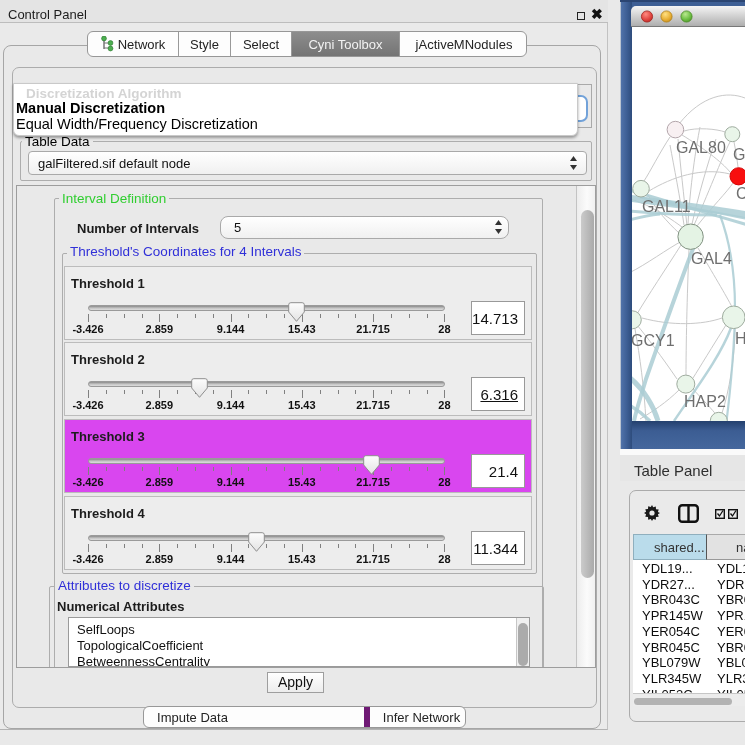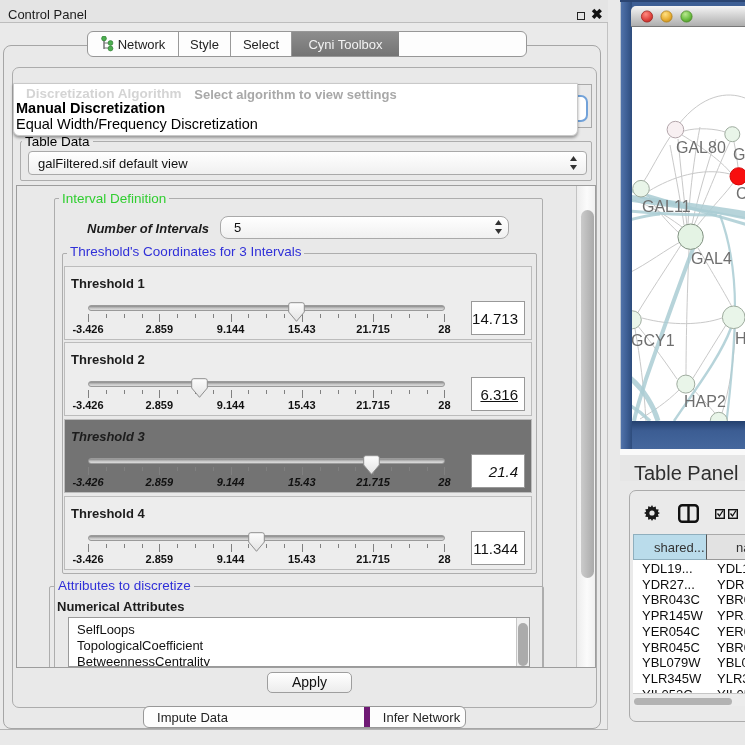--- a/index.html
+++ b/index.html
@@ -38,49 +38,50 @@
           <line x1="3" y1="7" x2="8" y2="7" stroke="#777" stroke-width="1.2"></line>
           <line x1="3" y1="12" x2="8" y2="12" stroke="#777" stroke-width="1.2"></line>
           <circle cx="3" cy="2.5" r="2.4" fill="#4caf50" stroke="#2e7d32" stroke-width=".7"></circle>
           <circle cx="9.5" cy="7" r="2.4" fill="#4caf50" stroke="#2e7d32" stroke-width=".7"></circle>
           <circle cx="9.5" cy="12.5" r="2.4" fill="#4caf50" stroke="#2e7d32" stroke-width=".7"></circle>
         </svg>
     Network</div>
   <div class="seg" style="left:91px;width:52px;border-right:1px solid #999;">Style</div>
   <div class="seg" style="left:143px;width:61px;border-right:1px solid #999;">Select</div>
   <div class="seg segd" style="left:204px;width:107px;">Cyni Toolbox</div>
+  <div class="seg" style="left:311px;width:129px;border-left:1px solid #999;">jActiveMNodules</div>
 </div>
 
 <div class="abs" style="left:570px;top:84px;width:22px;height:44px;border:1px solid #a9a9a9;border-left:none;"></div>
 <div class="abs" style="left:558px;top:95px;width:30px;height:27px;border:2px solid #72a2d9;border-radius:7px;background:#fff;"></div>
 
 <div class="abs grp" style="left:20px;top:141px;width:572px;height:40px;"></div>
 <div class="gl" style="left:22px;top:135px;">Table Data</div>
 <div class="combo" style="left:28px;top:151px;width:559px;height:24px;border-radius:4px;"></div>
-<div class="ctext" style="left:38px;top:156px;">galFiltered.sif default view</div>
+<div class="ctext" style="left:38px;top:156px;">galFiltered.sif default node</div>
 <svg class="arrows" style="left:569px;top:155px;" width="9" height="16" viewBox="0 0 9 16">
       <path d="M4.5 1 L8 6 L1 6 Z" fill="#333"></path>
       <path d="M4.5 15 L8 10 L1 10 Z" fill="#333"></path>
     </svg>
 
 <div class="abs" style="left:16px;top:185px;width:580px;height:483px;border:1px solid #9d9d9d;background:#e9e9e9;overflow:hidden;">
   <div class="abs" style="left:0;top:0;width:559px;height:482px;overflow:hidden;">
 
     <div class="abs grp" style="left:37px;top:12px;width:489px;height:500px;"></div>
     <div class="gl" style="left:42px;top:6px;color:#30ce30;">Interval Definition</div>
-    <div class="abs lbl b" style="left:70px;top:35px;font-style:italic;">Number of Intervals</div>
+    <div class="abs lbl b" style="left:60px;top:35px;">Number of Intervals</div>
     <div class="combo" style="left:203px;top:30px;width:289px;height:23px;border-radius:8px;"></div>
     <div class="ctext" style="left:217px;top:34px;">5</div>
     <svg class="arrows" style="left:477px;top:33px;" width="9" height="16" viewBox="0 0 9 16">
           <path d="M4.5 1 L8 6 L1 6 Z" fill="#333"></path>
           <path d="M4.5 15 L8 10 L1 10 Z" fill="#333"></path>
         </svg>
 
     <div class="abs grp" style="left:45px;top:67px;width:475px;height:321px;"></div>
-    <div class="gl" style="left:50px;top:59px;color:#3030d8;">Threshold's Coordinates for 3 Intervals</div>
+    <div class="gl" style="left:50px;top:59px;color:#3030d8;">Threshold's Coordinates for 4 Intervals</div>
 
     <svg width="0" height="0" style="position:absolute;">
           <defs>
             <linearGradient id="thg" x1="0" y1="0" x2="0" y2="1">
               <stop offset="0" stop-color="#fdfdfd"></stop>
               <stop offset="1" stop-color="#e3e3e3"></stop>
             </linearGradient>
           </defs>
         </svg>
         <div class="abs" style="left:47px;top:80px;width:468px;height:74px;background:#ededed;border:1px solid #bcbcbc;">
@@ -146,21 +147,21 @@
           <div class="tickl" style="left:94.3px;top:56px;">2.859</div>
           <div class="tickl" style="left:165.6px;top:56px;">9.144</div>
           <div class="tickl" style="left:236.8px;top:56px;">15.43</div>
           <div class="tickl" style="left:308.1px;top:56px;">21.715</div>
           <div class="tickl" style="left:379.4px;top:56px;">28</div>
       <svg class="abs" style="left:125.5px;top:35px;" width="17" height="20" viewBox="0 0 17 20">
             <path d="M2.8 0.7 L14.2 0.7 Q16.3 0.7 16.3 2.8 L16.3 10 L8.5 19.3 L0.7 10 L0.7 2.8 Q0.7 0.7 2.8 0.7 Z" fill="url(#thg)" stroke="#8e8e8e" stroke-width="1"></path>
           </svg>
       <div class="vbox" style="left:406px;top:34px;text-decoration:underline;">6.316</div>
     </div>
-<div class="abs" style="left:47px;top:233px;width:468px;height:74px;background:#737373;border:1px solid #bcbcbc;font-style:italic;">
+<div class="abs" style="left:47px;top:233px;width:468px;height:74px;background:#d946ef;border:1px solid #bcbcbc;">
       <div class="abs lbl b" style="left:6px;top:9px;">Threshold 3</div>
       <div class="abs" style="left:23px;top:38px;width:357px;height:6px;border-radius:3px;background:linear-gradient(#8a8a8a,#c6c6c6 55%,#dcdcdc);border:0.5px solid #9a9a9a;"></div>
       <div class="abs" style="left:23.0px;top:47px;width:1px;height:8px;background:#808080;"></div>
           <div class="abs" style="left:40.8px;top:47px;width:1px;height:4px;background:#808080;"></div>
           <div class="abs" style="left:58.6px;top:47px;width:1px;height:4px;background:#808080;"></div>
           <div class="abs" style="left:76.5px;top:47px;width:1px;height:4px;background:#808080;"></div>
           <div class="abs" style="left:94.3px;top:47px;width:1px;height:8px;background:#808080;"></div>
           <div class="abs" style="left:112.1px;top:47px;width:1px;height:4px;background:#808080;"></div>
           <div class="abs" style="left:129.9px;top:47px;width:1px;height:4px;background:#808080;"></div>
           <div class="abs" style="left:147.7px;top:47px;width:1px;height:4px;background:#808080;"></div>
@@ -233,30 +234,29 @@
       <div class="abs" style="left:8px;top:36px;font-size:13px;color:#111;">BetweennessCentrality</div>
       <div class="abs" style="right:0;top:0;width:13px;height:50px;background:#f0f0f0;border-left:1px solid #c6c6c6;"></div>
       <div class="abs" style="right:1.5px;top:5px;width:10px;height:43px;background:#ababab;border-radius:5px;"></div>
     </div>
   </div>
 
   <div class="abs" style="left:559px;top:0;width:21px;height:482px;background:linear-gradient(to right,#ededed,#fbfbfb 50%,#ededed);border-left:1px solid #c3c3c3;"></div>
   <div class="abs" style="left:564px;top:24px;width:13px;height:368px;background:linear-gradient(to right,#cbcbcb,#aaaaaa);border-radius:6.5px;"></div>
 </div>
 
-<div class="abs" style="left:267px;top:672px;width:85px;height:21px;background:linear-gradient(#ffffff,#ececec);border:1px solid #9e9e9e;border-radius:5px;text-align:center;font-size:14px;color:#111;padding-top:1px;">Apply</div>
+<div class="abs" style="left:267px;top:672px;width:57px;height:21px;background:linear-gradient(#ffffff,#ececec);border:1px solid #9e9e9e;border-radius:0;text-align:center;font-size:14px;color:#111;padding-top:1px;">Apply</div>
 
 <div class="abs" style="left:143px;top:706px;width:323px;height:22px;background:#fdfdfd;border:1px solid #989898;border-radius:6px;overflow:hidden;">
   <div class="seg" style="left:0;width:97px;">Impute Data</div>
   <div class="seg" style="left:220px;width:109px;border-left:6px solid #701a75;">Infer Network</div>
 </div>
 
 <div class="abs" style="left:13px;top:83px;width:565px;height:53px;background:#fff;border:1px solid #c9c9c9;border-radius:0 0 6px 6px;box-shadow:0 2px 3px rgba(0,0,0,0.35);"></div>
 <div class="abs b" style="left:26px;top:86px;font-size:13.5px;color:#d4d4d4;">Discretization Algorithm</div>
-<div class="abs b" style="left:0;top:87px;width:591px;text-align:center;font-size:13px;color:#a8a8a8;">Select algorithm to view settings</div>
 <div class="abs b" style="left:16px;top:100px;font-size:14.5px;color:#000;">Manual Discretization</div>
 <div class="abs" style="left:16px;top:116px;font-size:14.5px;color:#000;">Equal Width/Frequency Discretization</div>
 
 <div class="abs" style="left:620px;top:0;width:125px;height:449px;background:#3e5f95;border-top:2px solid #2b4572;"></div>
 <div class="abs" style="left:620px;top:2px;width:12px;height:447px;background:linear-gradient(to right,#f0ede6 0,#4f71a8 1.5px,#3c5d93 60%,#2e4c7c 100%);"></div>
 <div class="abs" style="left:631px;top:6px;width:114px;height:21px;background:linear-gradient(#f5f5f5,#aeaeae);border-bottom:1px solid #787878;border-radius:5px 0 0 0;"></div>
 <svg class="abs" style="left:640px;top:10px;" width="60" height="13" viewBox="0 0 60 13">
   <defs>
     <radialGradient id="rg" cx="0.4" cy="0.3" r="0.8">
           <stop offset="0" stop-color="#ff8a80"></stop>
@@ -339,21 +339,21 @@
   <text x="-1" y="319">GCY1</text>
   <text x="103" y="317">H</text>
   <text x="52" y="380">HAP2</text>
 </g>
 </svg>
 </div>
 <div class="abs" style="left:632px;top:421px;width:113px;height:28px;background:linear-gradient(#24406e,#3c5d93 35%,#45679d);"></div>
 
 <div class="abs" style="left:620px;top:449px;width:125px;height:6px;background:#fafafa;"></div>
 <div class="abs" style="left:620px;top:455px;width:125px;height:26px;background:#e6e6e6;"></div>
-<div class="abs" style="left:634px;top:462px;font-size:20px;color:#2e2e2e;">Table Panel</div>
+<div class="abs" style="left:634px;top:462px;font-size:15px;color:#2e2e2e;">Table Panel</div>
 <div class="abs" style="left:620px;top:481px;width:125px;height:264px;background:#e9e9e9;"></div>
 <div class="abs" style="left:629px;top:490px;width:130px;height:232px;border:1px solid #ababab;border-radius:7px 0 0 7px;background:#eaeaea;"></div>
 <svg class="abs" style="left:644px;top:505px;" width="16" height="16" viewBox="0 0 16 16">
       <path d="M8 0 l1.2 2.3 2.6-.8 .2 2.7 2.7 .2-.8 2.6 L16 8l-2.1 1.2 .8 2.6-2.7 .2-.2 2.7-2.6-.8L8 16l-1.2-2.1-2.6 .8-.2-2.7-2.7-.2 .8-2.6L0 8l2.1-1.2-.8-2.6 2.7-.2 .2-2.7 2.6 .8Z" fill="#1a1a1a"></path>
       <circle cx="8" cy="8" r="2.6" fill="#eaeaea"></circle>
     </svg>
 <svg class="abs" style="left:678px;top:504px;" width="21" height="19" viewBox="0 0 21 19">
       <rect x="1.2" y="1.2" width="18.6" height="16.6" rx="3" fill="none" stroke="#111" stroke-width="2.4"></rect>
       <line x1="10.5" y1="1" x2="10.5" y2="18" stroke="#111" stroke-width="2.4"></line>
     </svg>

